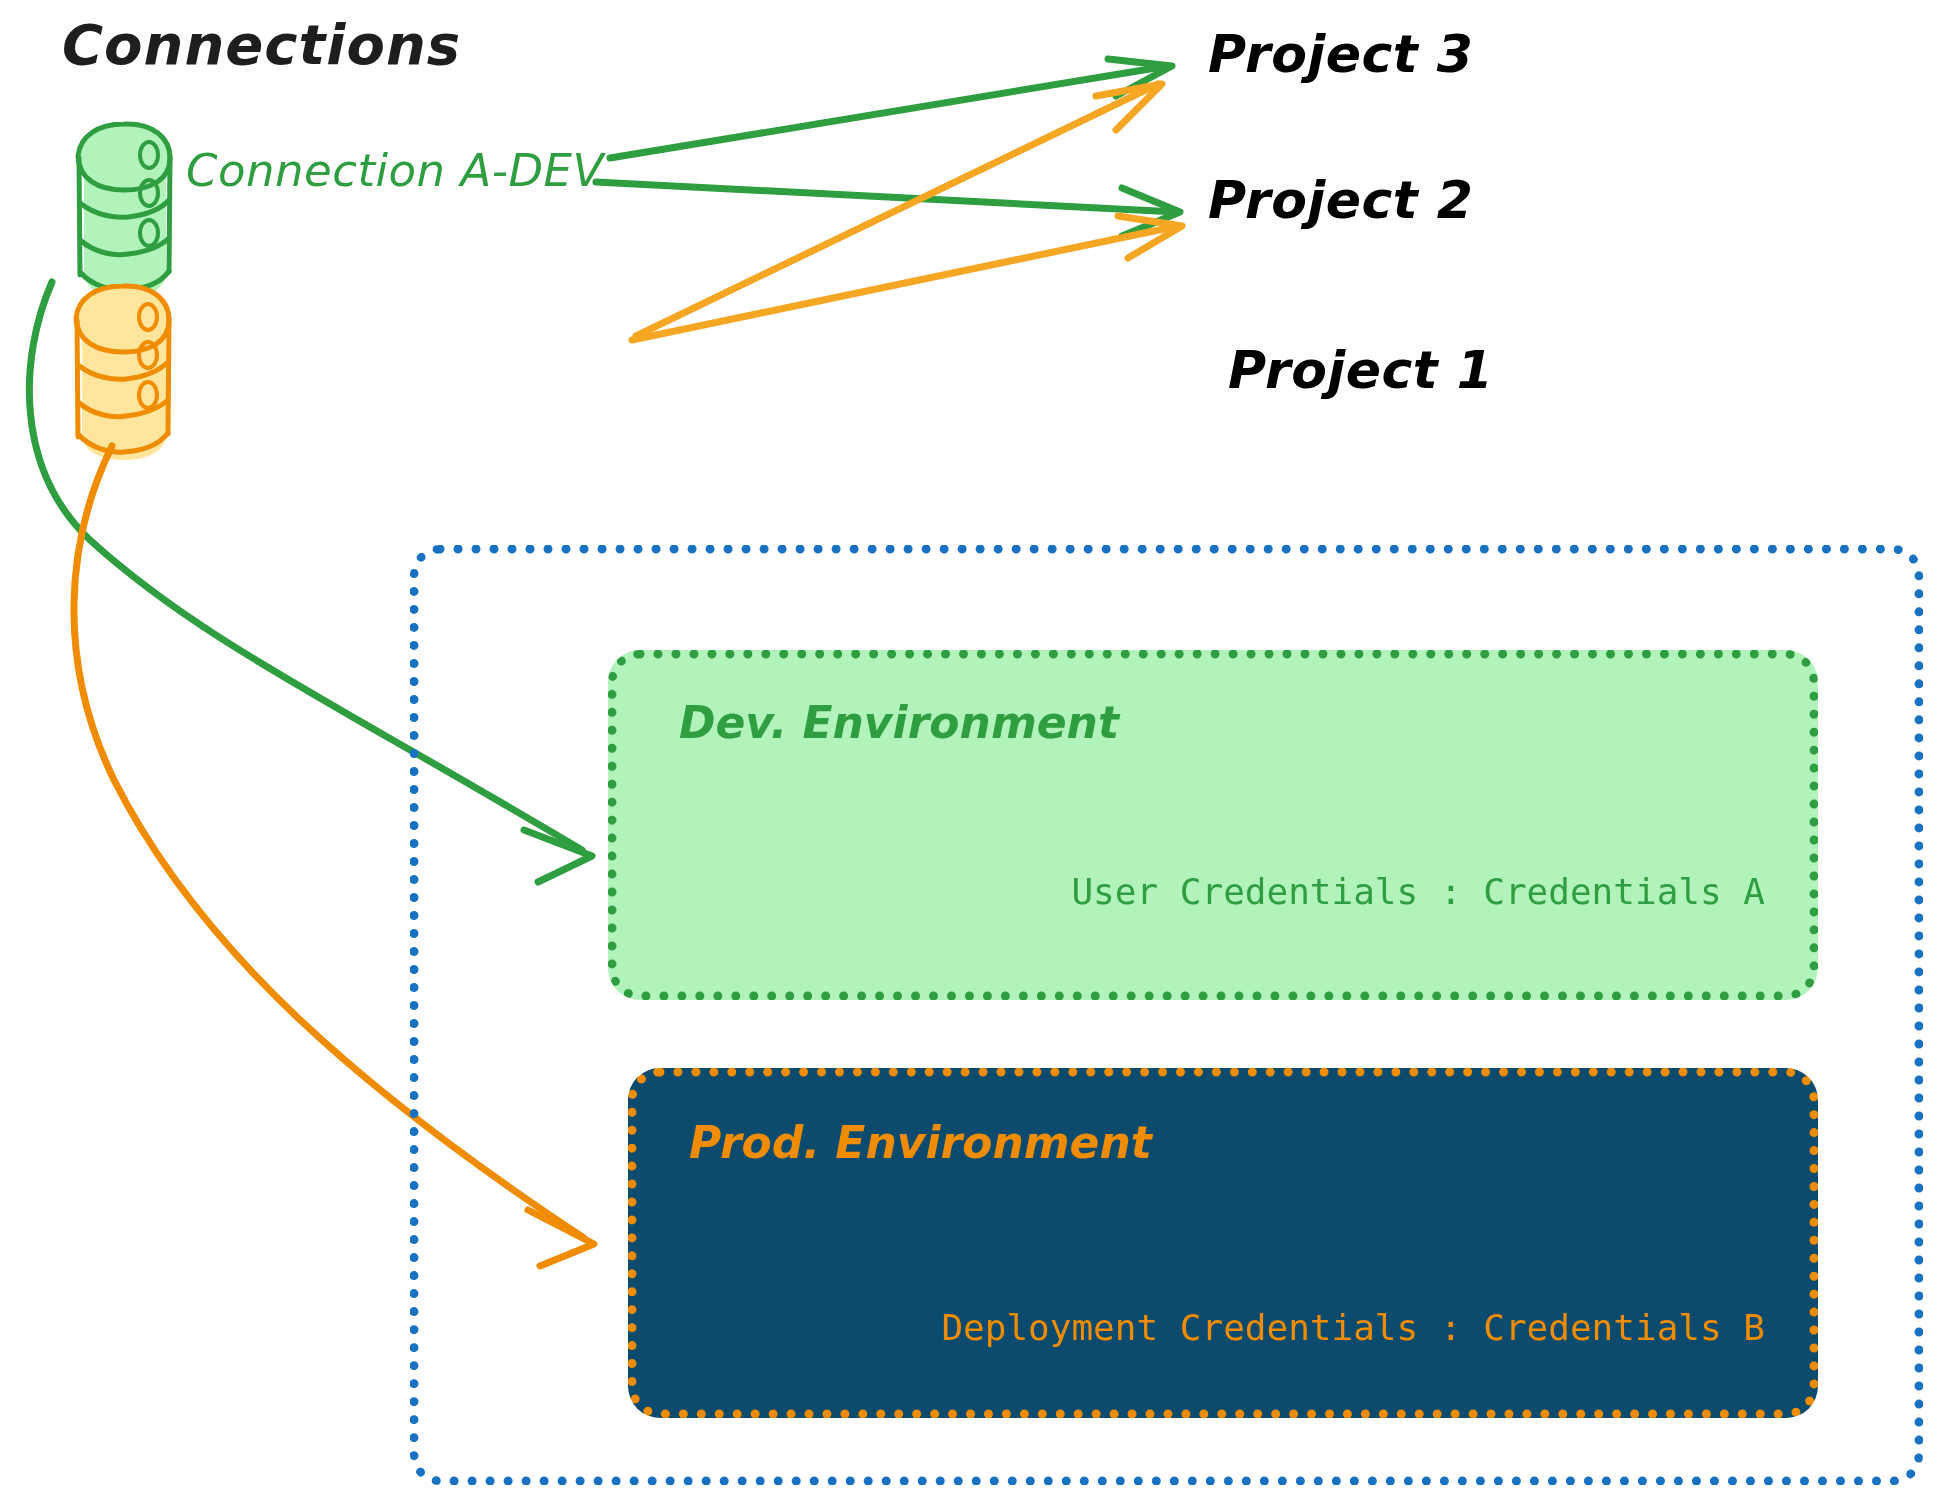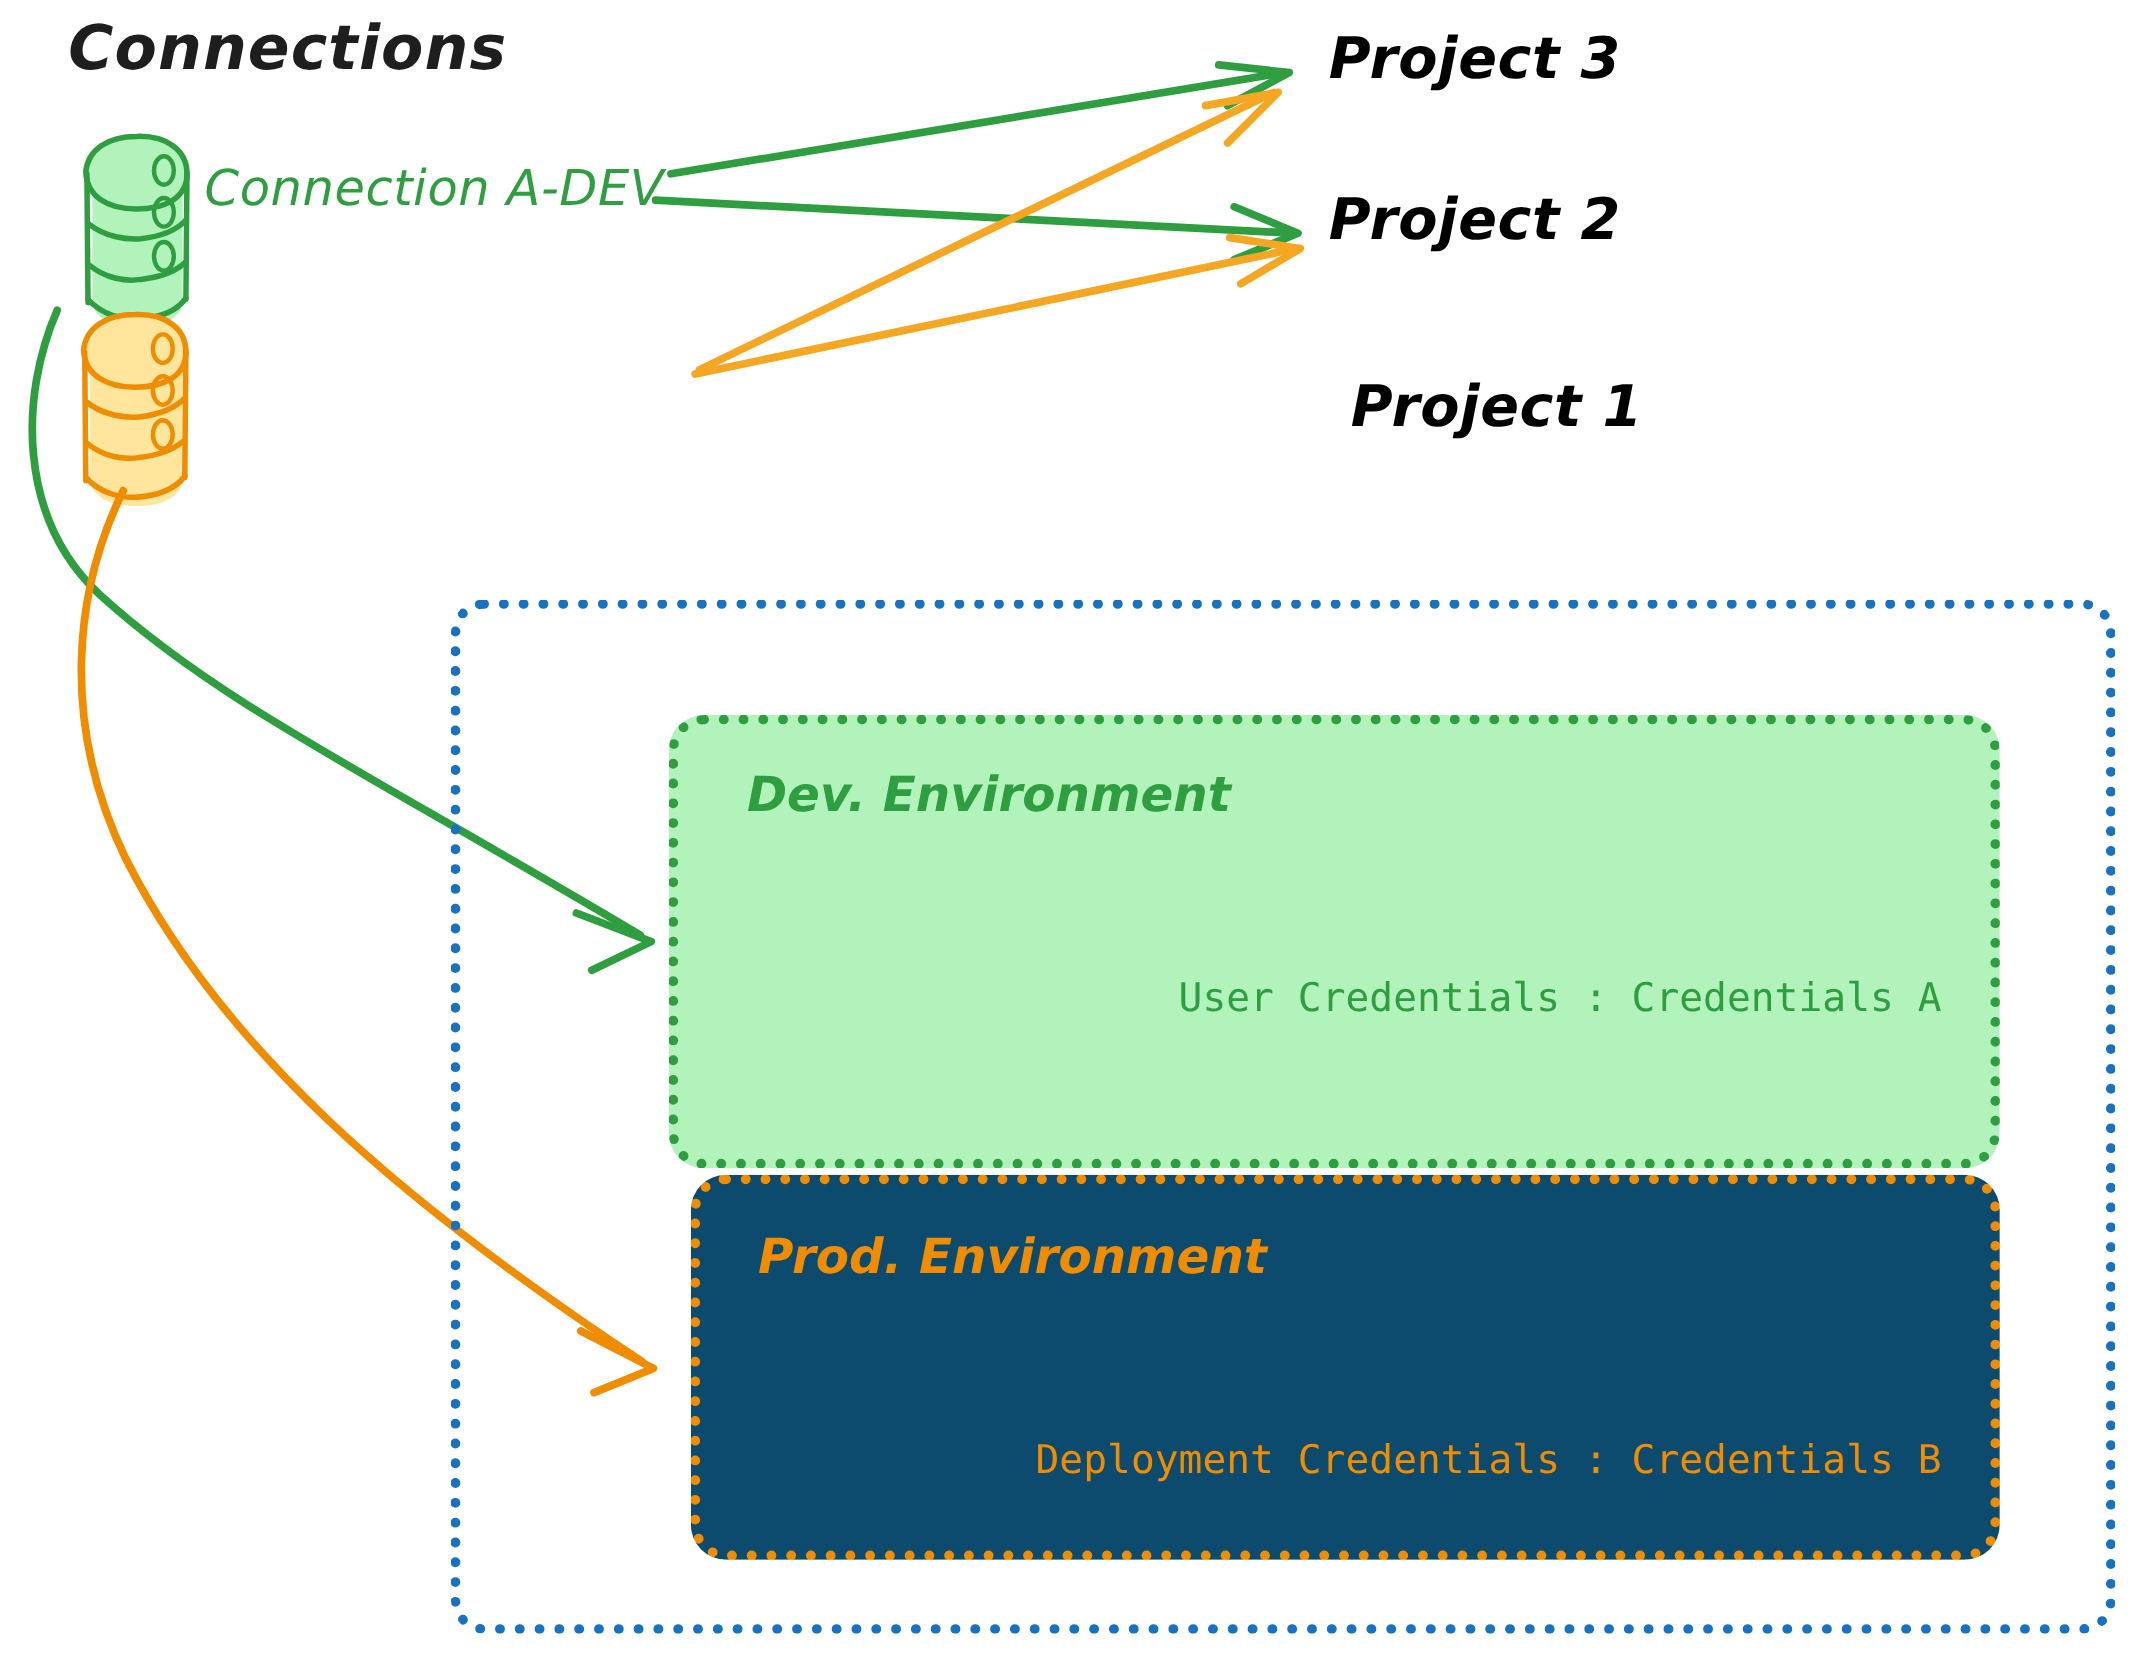--- a/index.html
+++ b/index.html
@@ -81,21 +81,21 @@
   
   .env-box {
     position: absolute;
     box-sizing: border-box;
     border-radius: 32px;
   }
   #dev-env-box {
     left: 608px;
     top: 650px;
     width: 1210px;
-    height: 412px;
+    height: 350px;
     background: #b2f2bb;
     border: 9px dotted #2f9e41;
   }
   #prod-env-box {
     left: 628px;
     top: 1068px;
     width: 1190px;
     height: 350px;
     background: #0c4a6e;
     border: 9px dotted #f08c00;
@@ -118,21 +118,21 @@
     color: #f08c00;
   }
   .env-cred {
     position: absolute;
     font-family: "DejaVu Sans Mono", monospace;
     font-size: 36px;
     white-space: nowrap;
     right: 44px;
   }
   #dev-env-cred {
-    top: 228px;
+    top: 212px;
     color: #2f9e41;
   }
   #prod-env-cred {
     top: 230px;
     color: #f08c00;
   }
 </style>
 </head>
 <body>
 

